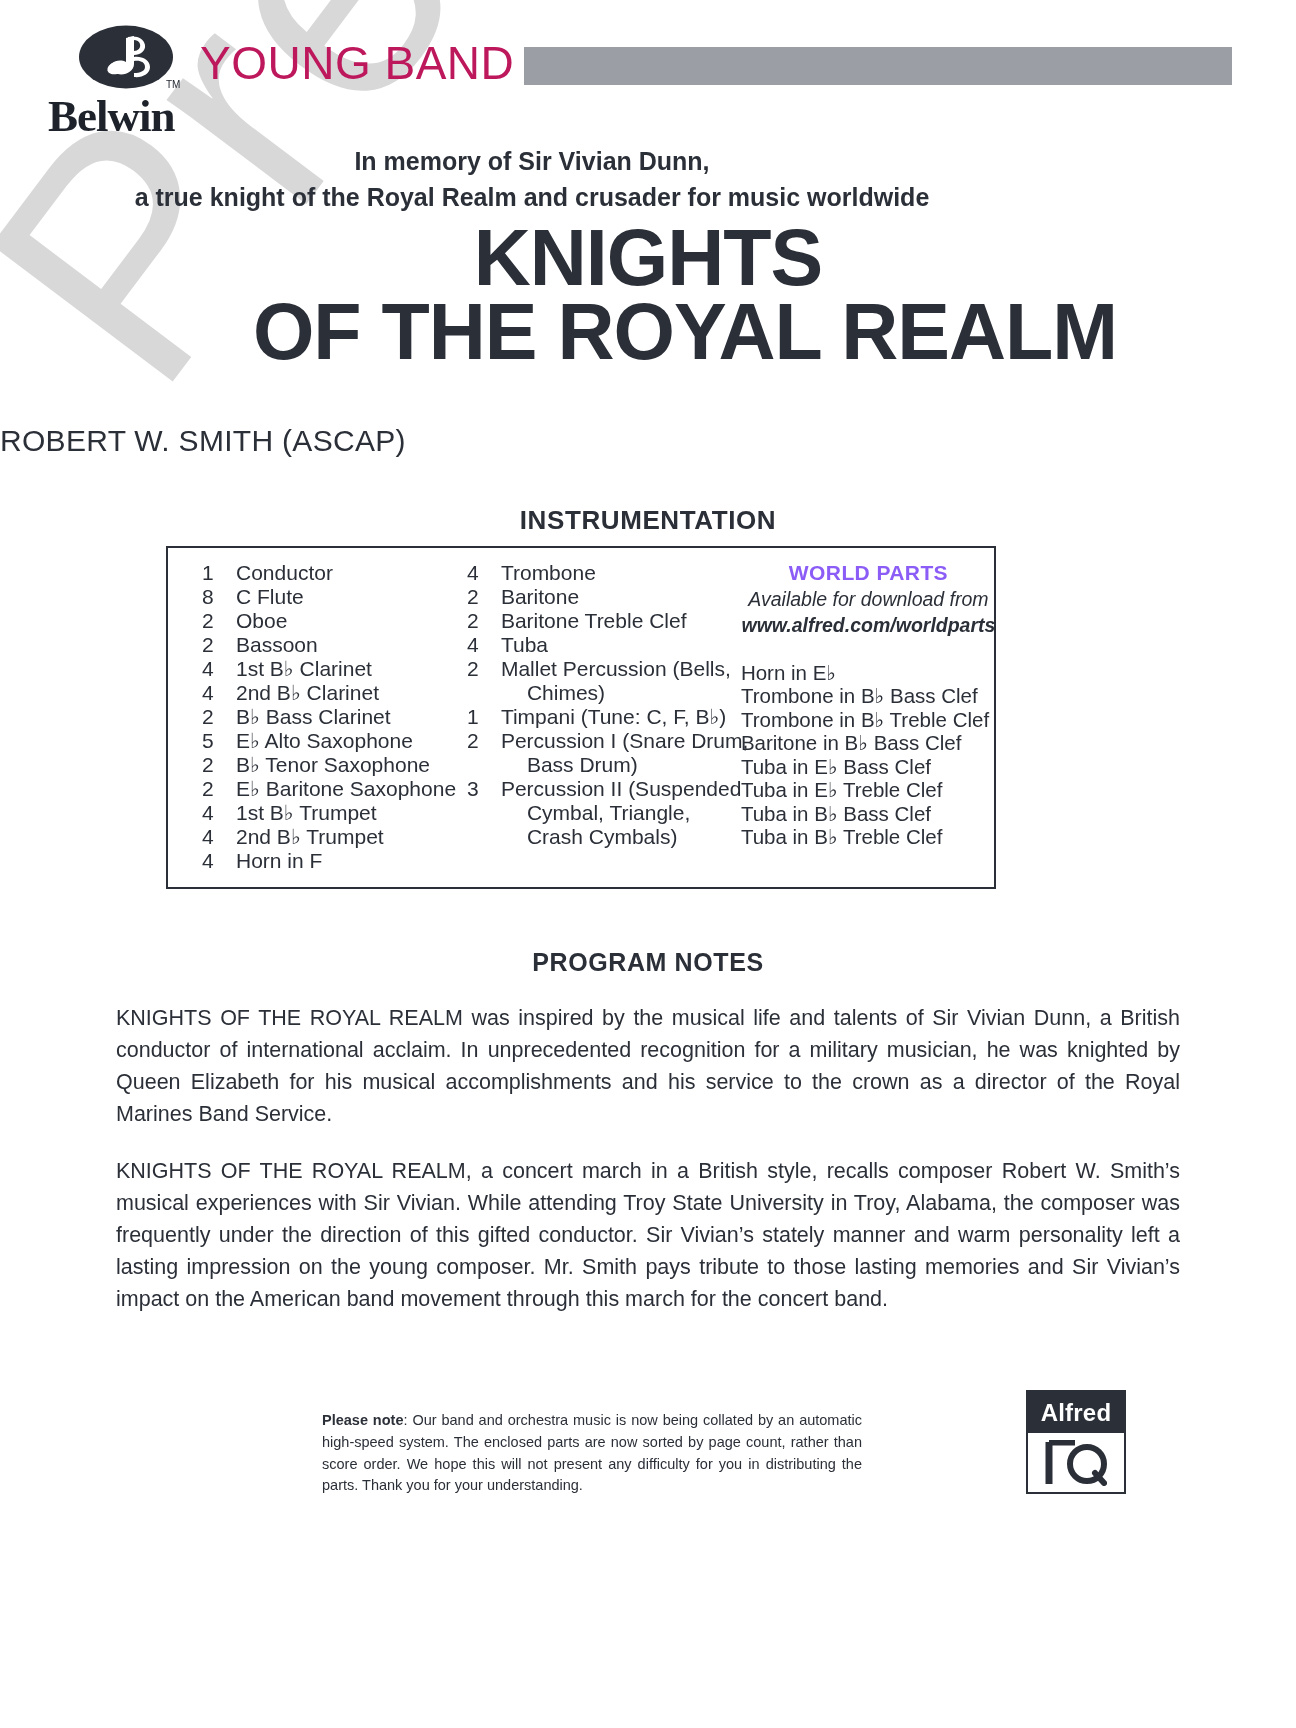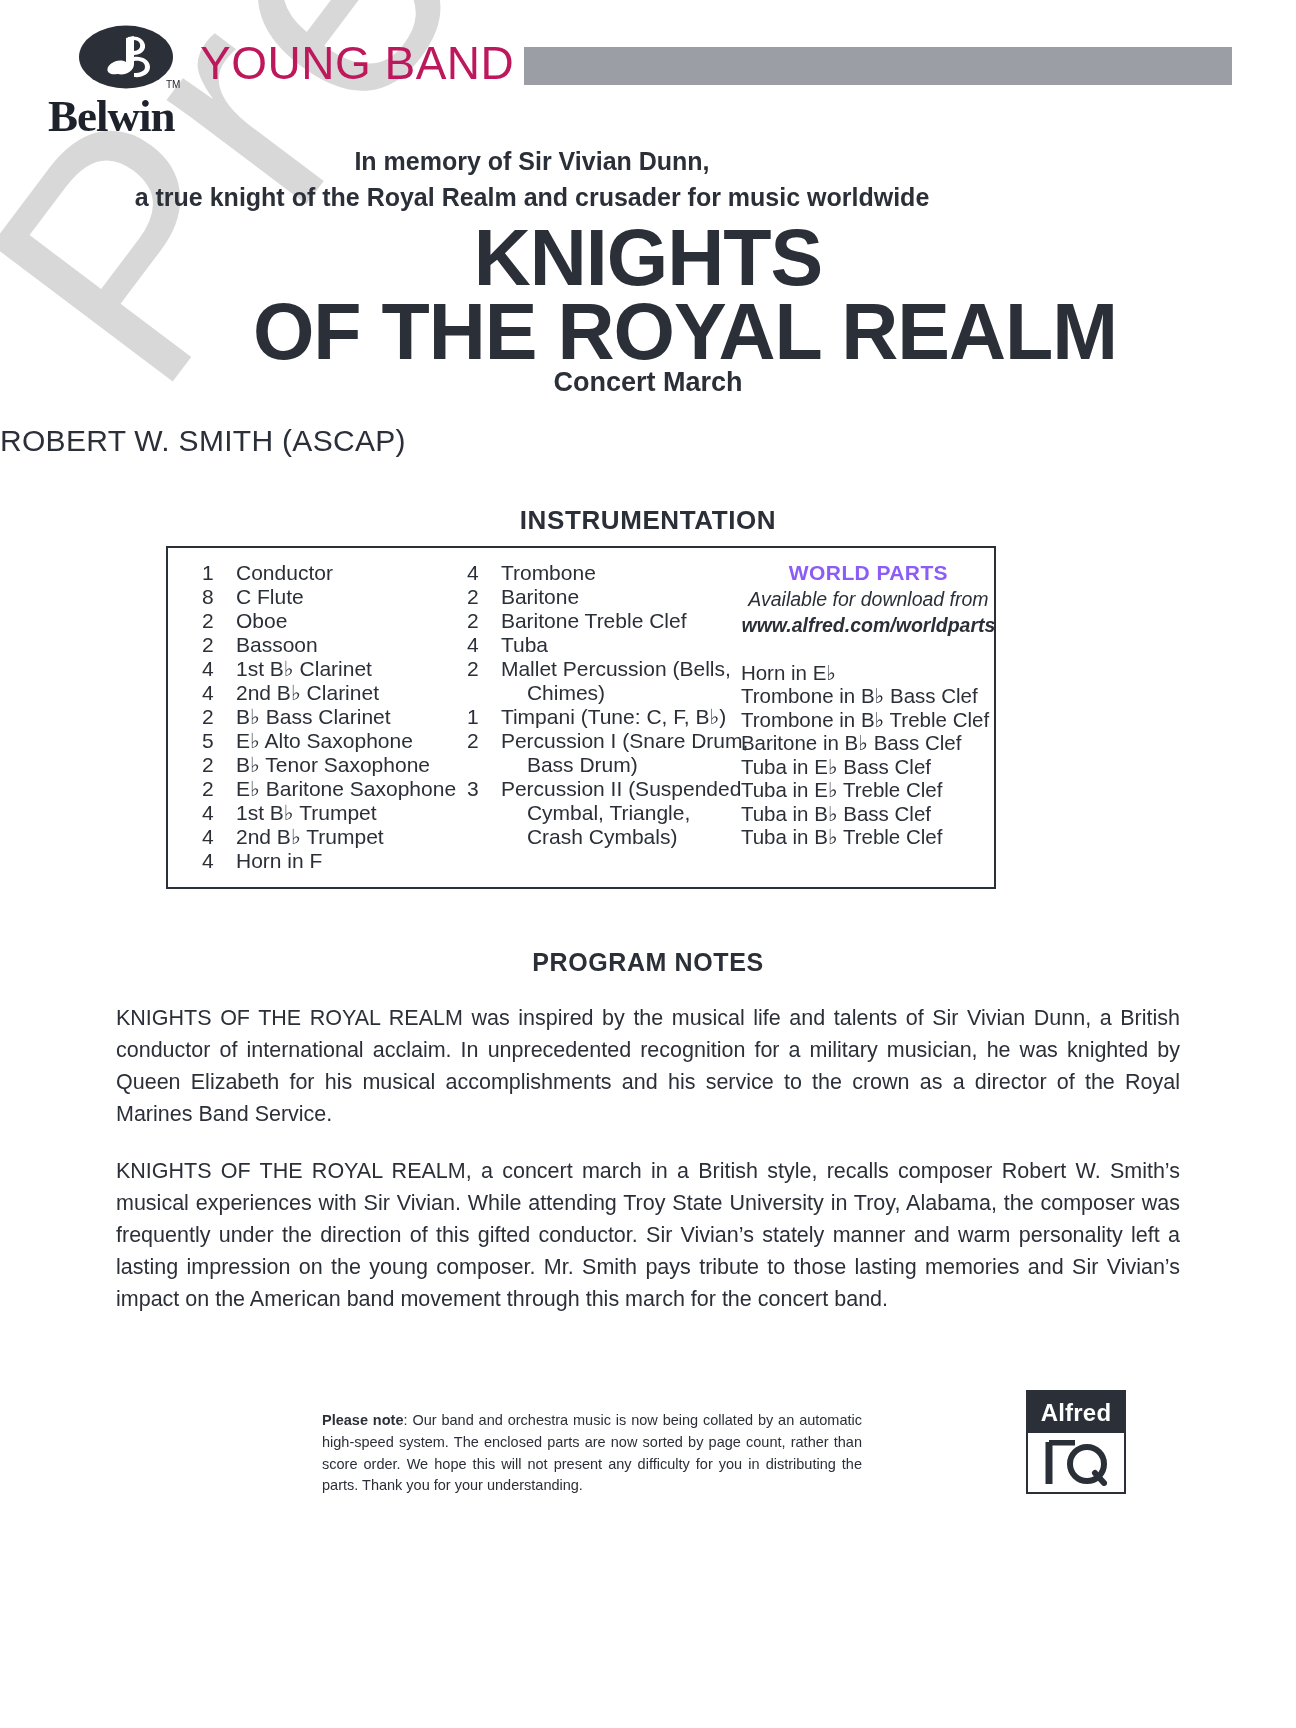--- a/index.html
+++ b/index.html
@@ -319,21 +319,20 @@
     <div class="grey-bar"></div>
   </div>
 
   <div class="dedication">
     <span class="ded-line">In memory of Sir Vivian Dunn,</span>
     <span class="ded-line">a true knight of the Royal Realm and crusader for music worldwide</span>
   </div>
 
   <div class="title-main">KNIGHTS</div>
   <div class="title-line2">OF THE ROYAL REALM</div>
-  <div class="subtitle">Concert March</div>
   <div class="composer">ROBERT W. SMITH (ASCAP)</div>
 
   <div class="instr-heading">INSTRUMENTATION</div>
   <div class="instr-box"></div>
 
   <div class="instr-cols">
     <div class="col col-a" id="col-left">
         <div class="ins-row">
           <span class="ins-qty">1</span>
           <span class="ins-name">Conductor</span>

